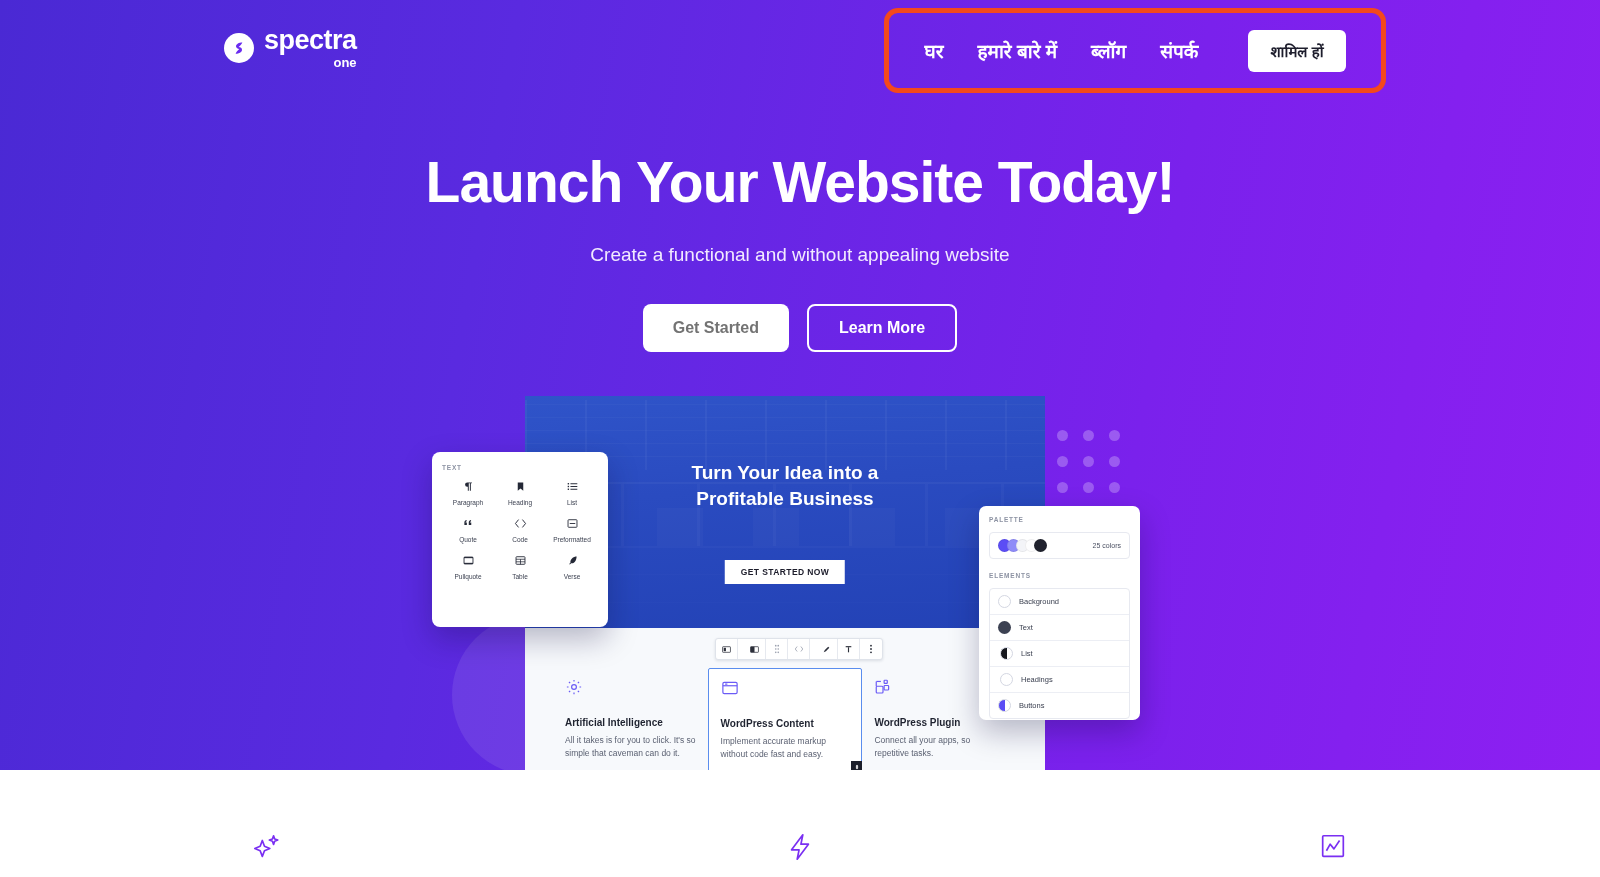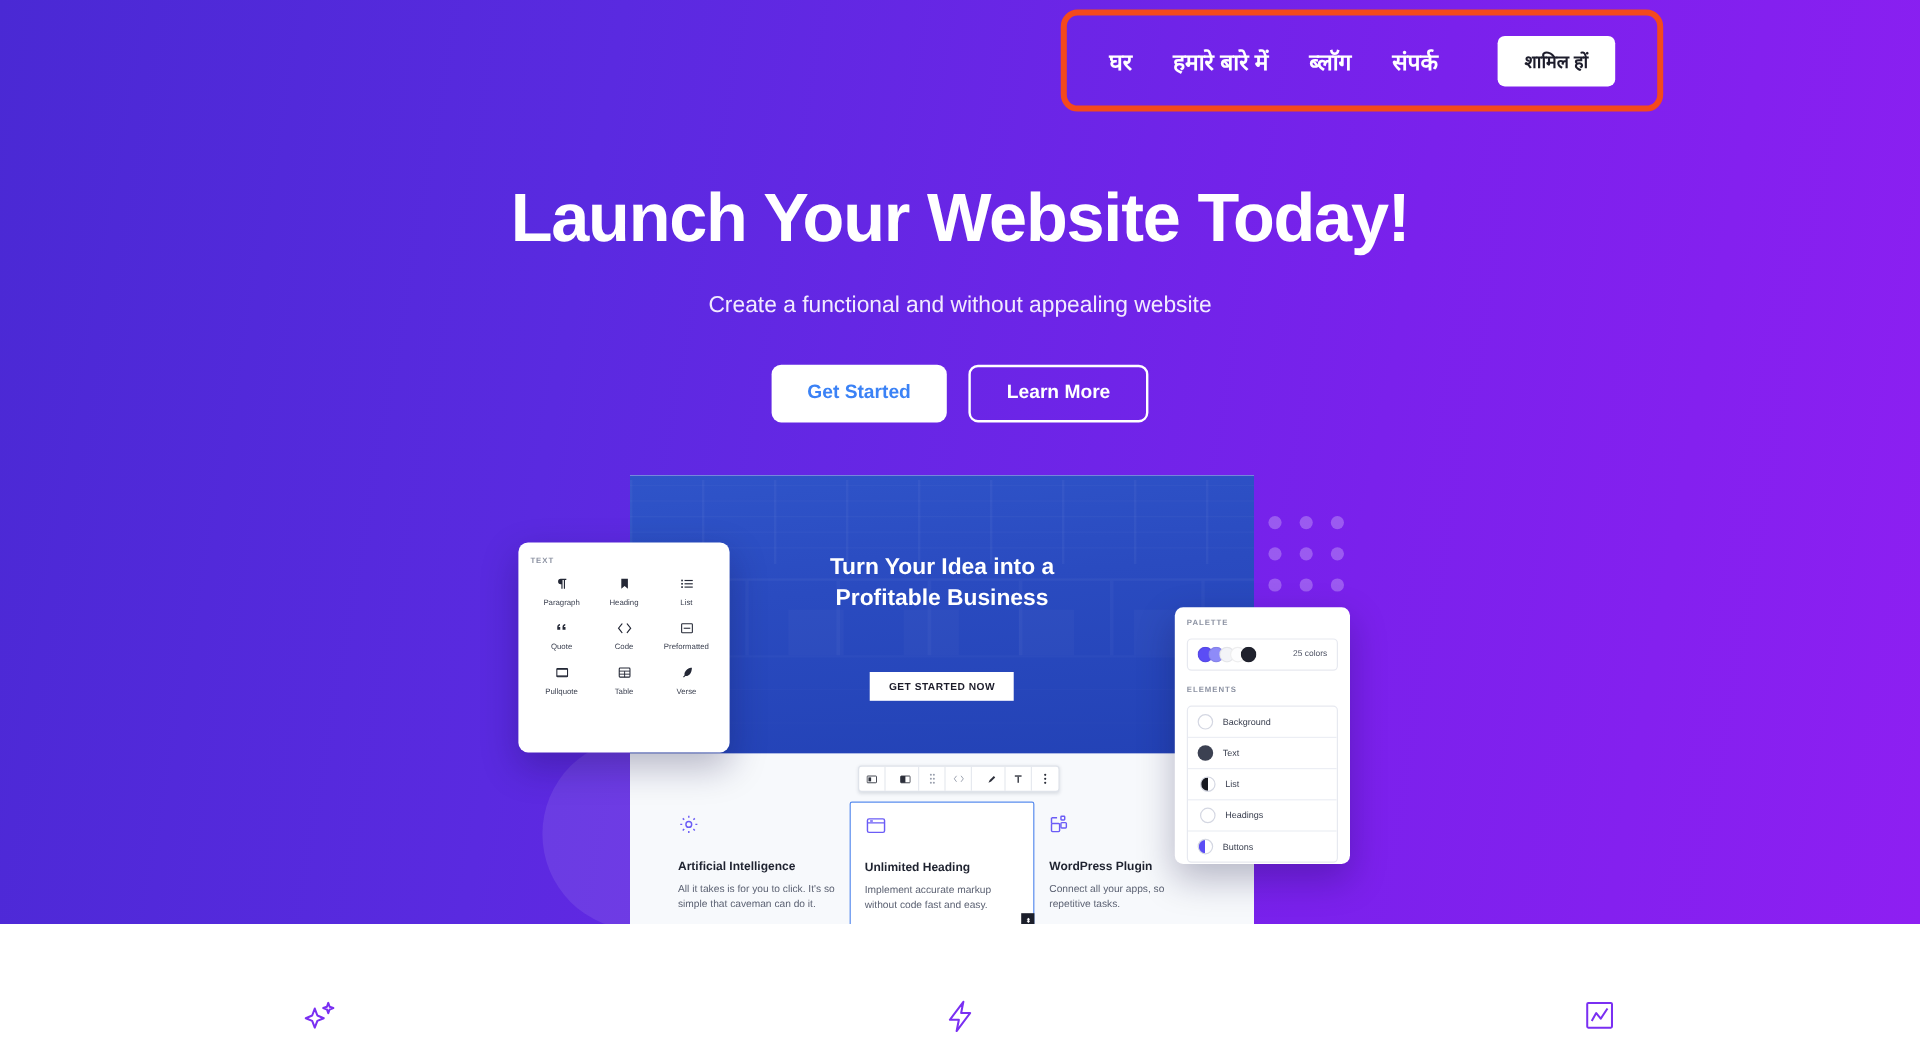--- a/index.html
+++ b/index.html
@@ -53,21 +53,21 @@
   }
 
   
   .hero-copy { position:absolute; top:150px; left:0; width:1600px; text-align:center; z-index:10; }
   .hero-title {
     color:#fff; font-size:57px; font-weight:700; letter-spacing:-1px; line-height:1.15;
   }
   .hero-sub { color:#f2eaff; font-size:19px; margin-top:28px; font-weight:400; }
   .hero-btns { margin-top:38px; display:flex; justify-content:center; gap:18px; }
   .btn-primary {
-    background:#fff; color:#3b82f6; font-size:16px; font-weight:600;
+    background:#fff; color:#737373; font-size:16px; font-weight:600;
     padding:13px 30px; border:none; border-radius:8px; cursor:pointer;
     font-family:"Liberation Sans", sans-serif;
   }
   .btn-ghost {
     background:transparent; color:#fff; font-size:16px; font-weight:600;
     padding:13px 30px; border:2px solid #fff; border-radius:8px; cursor:pointer;
     font-family:"Liberation Sans", sans-serif;
   }
 
   
@@ -142,21 +142,21 @@
     box-shadow:0 12px 30px rgba(15,12,60,.28); padding:12px 10px 10px;
   }
   .card-label { font-size:6.5px; font-weight:600; color:#8d93a3; letter-spacing:0.8px; margin-bottom:9px; }
   .blk-grid { display:grid; grid-template-columns:repeat(3,1fr); row-gap:11px; }
   .blk { display:flex; flex-direction:column; align-items:center; gap:6px; cursor:pointer; }
   .blk-ico { color:#242836; height:13px; display:flex; align-items:center; }
   .blk-name { font-size:6.5px; color:#3b4050; }
 
   
   .card-pal {
-    position:absolute; left:979px; top:506px; width:146px; height:214px;
+    position:absolute; left:979px; top:506px; width:161px; height:214px;
     background:#fff; border-radius:7px; z-index:7;
     box-shadow:0 12px 30px rgba(15,12,60,.28); padding:10px 10px;
   }
   .pal-row {
     display:flex; align-items:center; justify-content:space-between;
     border:1px solid #e7e9f0; border-radius:4px; padding:6px 8px; margin-bottom:13px;
   }
   .swatches { display:flex; align-items:center; }
   .sw { width:13px; height:13px; border-radius:50%; margin-right:-4px; border:1px solid rgba(0,0,0,.06); }
   .pal-count { font-size:7px; color:#4b5062; }
@@ -174,20 +174,33 @@
   .bcol { flex:1; display:flex; justify-content:center; }
   .bicon { color:#7a2ff2; }
 </style>
 </head>
 <body>
 
 <div class="page">
 
   <div class="hero">
 
+    <div class="header">
+      <div class="logo">
+        <span class="logo-mark">
+          <svg width="18" height="18" viewBox="0 0 24 24">
+            <path d="M16.5 4.5 C12 4.5 8 6.5 8 9.8 C8 12 10 13 12.4 13.4 C10.6 15 8.6 17 7.5 19.5 C12 19.5 16 17.5 16 14.2 C16 12 14 11 11.6 10.6 C13.4 9 15.4 7 16.5 4.5 Z" fill="#6a2bf0"></path>
+          </svg>
+        </span>
+        <span class="logo-text">
+          <span class="logo-word">spectra</span>
+          <span class="logo-sub">one</span>
+        </span>
+      </div>
+    </div>
 
     <div class="nav">
       <div class="nav-links">
         <a class="nav-link">घर</a>
         <a class="nav-link">हमारे बारे में</a>
         <a class="nav-link">ब्लॉग</a>
         <a class="nav-link">संपर्क</a>
       </div>
       <button class="nav-cta">शामिल हों</button>
     </div>
@@ -323,21 +336,21 @@
           </div>
 
           <div class="feat sel">
             <div class="feat-icon">
               <svg width="18" height="18" viewBox="0 0 24 24" fill="none" stroke="#6b5cf6" stroke-width="1.6">
                 <rect x="2.5" y="4.5" width="19" height="15" rx="1.8"></rect>
                 <path d="M2.5 9h19"></path>
                   <path d="M5.5 6.8h3"></path>
               </svg>
             </div>
-            <div class="feat-title">Unlimited Heading</div>
+            <div class="feat-title">WordPress Content</div>
             <div class="feat-desc">Implement accurate markup without code fast and easy.</div>
             <div class="feat-handle">
               <svg width="6" height="6" viewBox="0 0 8 8">
                   <path d="M4 1 L6 3 H5 V5 H6 L4 7 L2 5 H3 V3 H2 Z" fill="#fff"></path>
                 </svg>
             </div>
           </div>
 
           <div class="feat">
             <div class="feat-icon">

